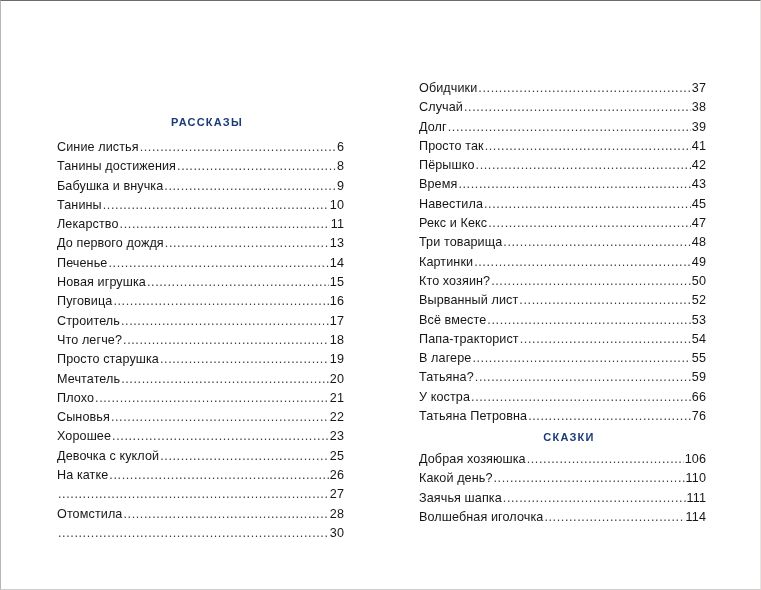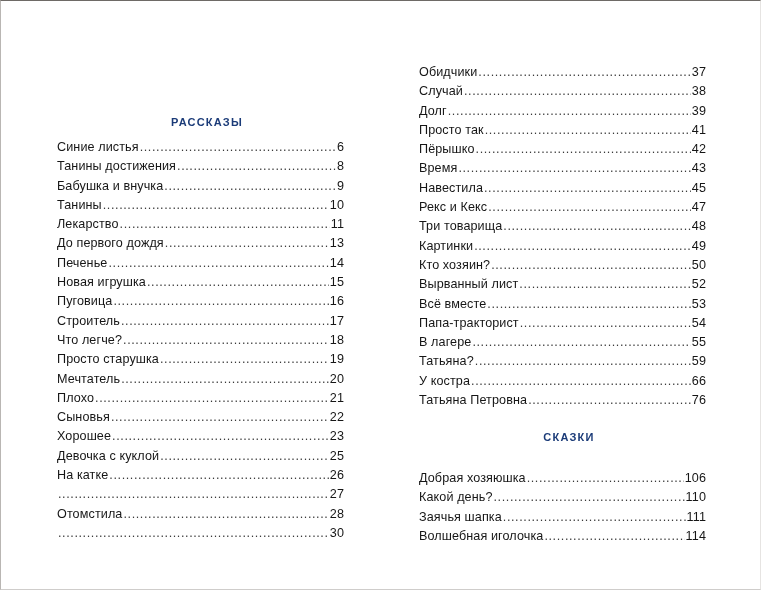--- a/index.html
+++ b/index.html
@@ -57,22 +57,22 @@
   }
   .section-head.left-col  { left: 56px;  top: 112px; }
   .section-head.right-col { left: 418px; top: 427px; }
 
   
   .col {
     position: absolute;
     width: 287px;
   }
   .col.left  { left: 56px;  top: 137px; }
-  .col.right { left: 418px; top: 62px;  }
-  .col.right-tales { left: 418px; top: 468px; }
+  .col.right { left: 418px; top: 78px;  }
+  .col.right-tales { left: 418px; top: 449px; }
 
   
   .entry {
     display: flex;
     align-items: baseline;
     height: 19.3px;
     font-size: 12.6px;
     line-height: 19.3px;
     color: #161616;
     white-space: nowrap;

